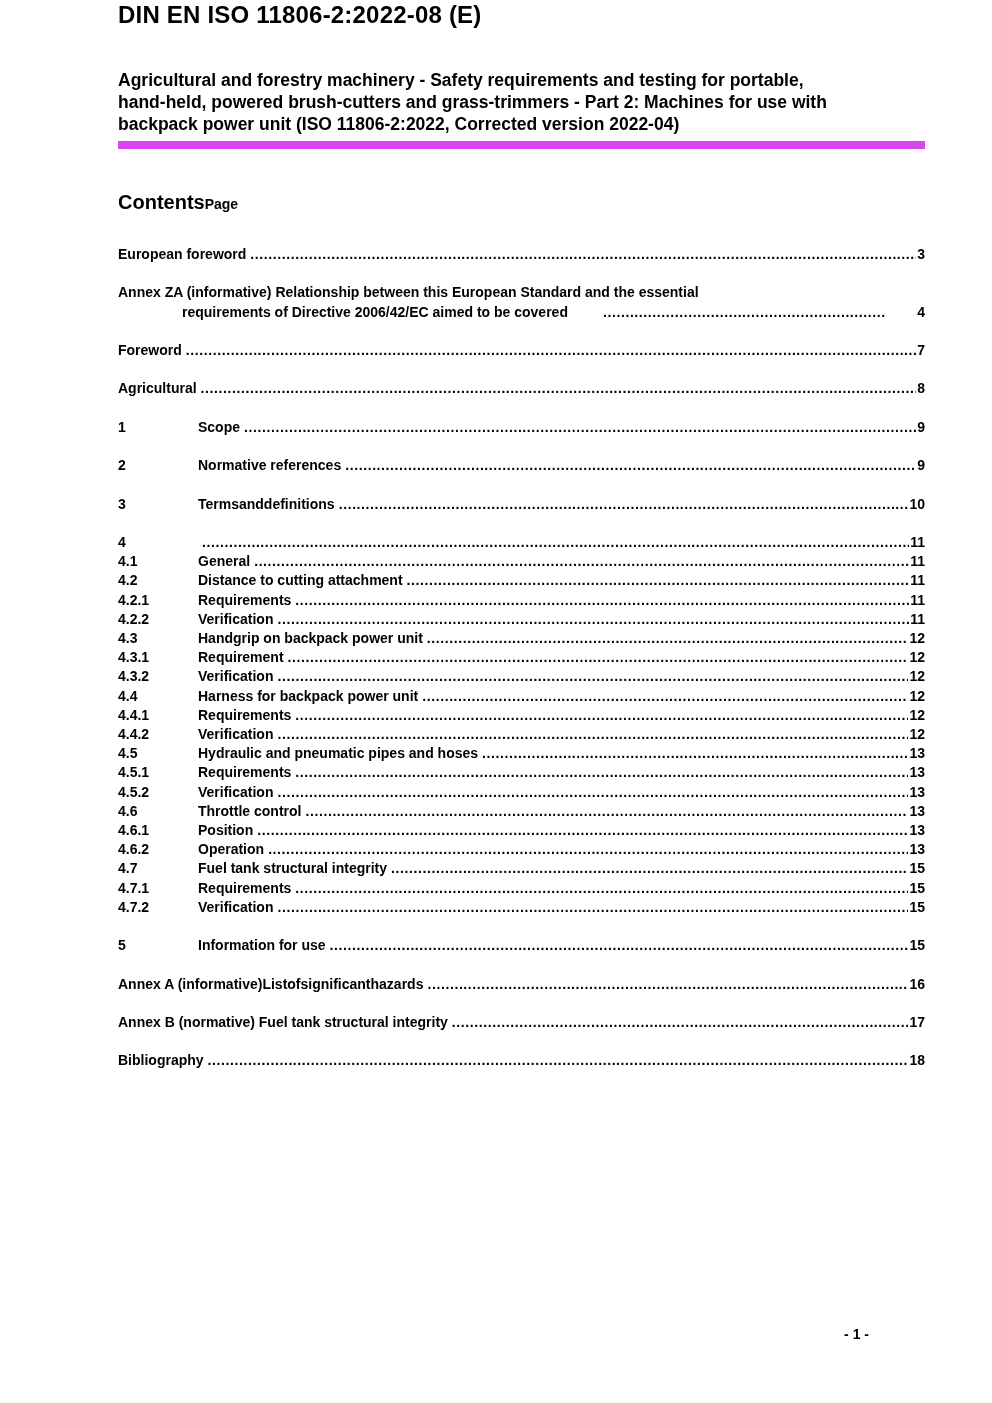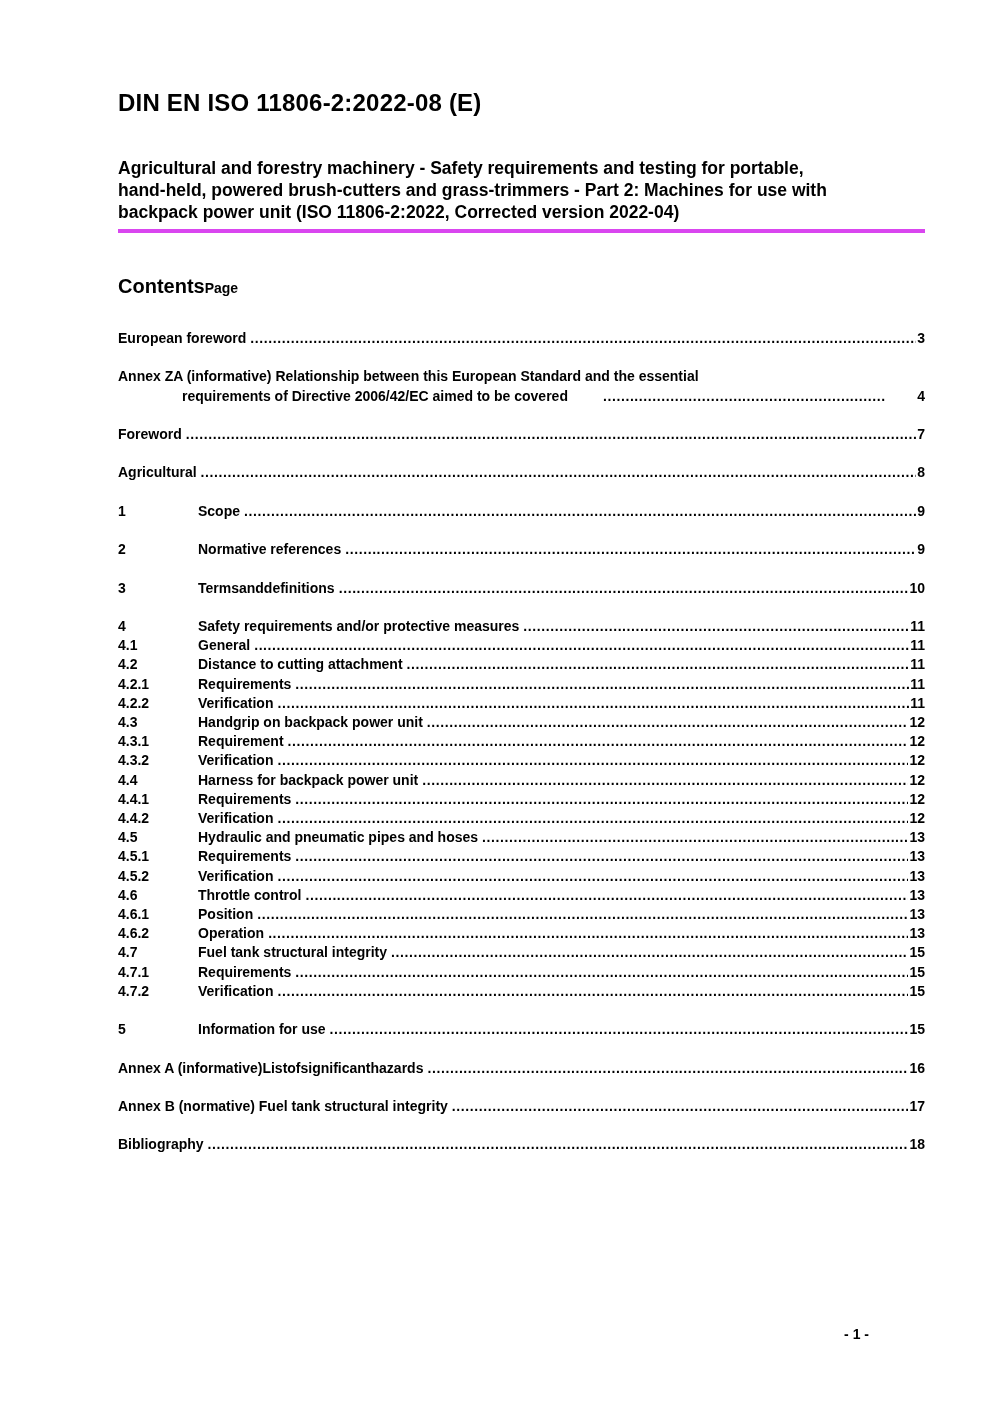--- a/index.html
+++ b/index.html
@@ -10,36 +10,35 @@
     position: relative;
     font-family: "Liberation Sans", sans-serif;
     color: #000000;
     font-weight: bold;
     overflow: hidden;
   }
   .page {
     position: relative;
     width: 929px;
     height: 1403px;
-    padding-top: 88px;
   }
   .content {
     margin-left: 118px;
     width: 807px;
   }
   .doc-code {
     font-size: 24px;
     line-height: 30px;
     letter-spacing: 0.2px;
   }
   .doc-title {
     margin-top: 39px;
     font-size: 17.5px;
     line-height: 22px;
-    border-bottom: 4px solid #d946ef;
+    border-bottom: 8px solid #d946ef;
     padding-bottom: 6px;
   }
   .doc-title .line { white-space: nowrap; }
   .contents-row {
     margin-top: 42px;
     display: flex;
     justify-content: flex-start;
     align-items: baseline;
   }
   .contents-heading { font-size: 20px; }
@@ -146,21 +145,20 @@
           <div class="toc-row">
             <span class="toc-num">3</span>
             <span class="toc-title">Termsanddefinitions</span>
             <span class="toc-dots"></span>
             <span class="toc-page">10</span>
           </div>
         </div>
         <div class="toc-group">
           <div class="toc-row">
             <span class="toc-num">4</span>
-            <span class="toc-title">Safety requirements and/or protective measures</span>
             <span class="toc-dots"></span>
             <span class="toc-page">11</span>
           </div>
           <div class="toc-row">
             <span class="toc-num">4.1</span>
             <span class="toc-title">General</span>
             <span class="toc-dots"></span>
             <span class="toc-page">11</span>
           </div>
           <div class="toc-row">

